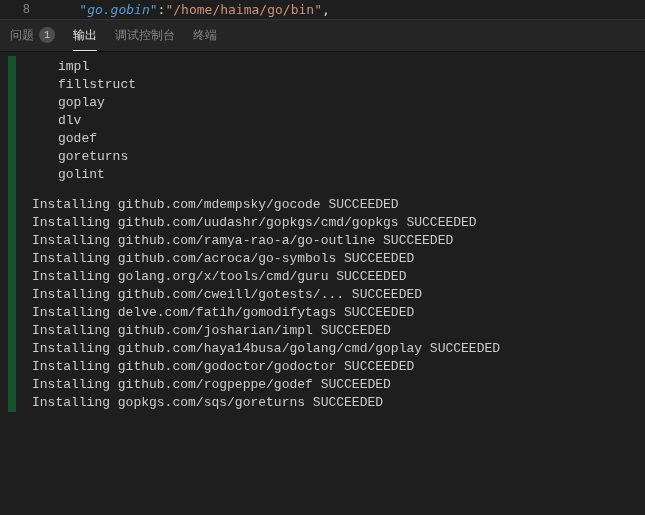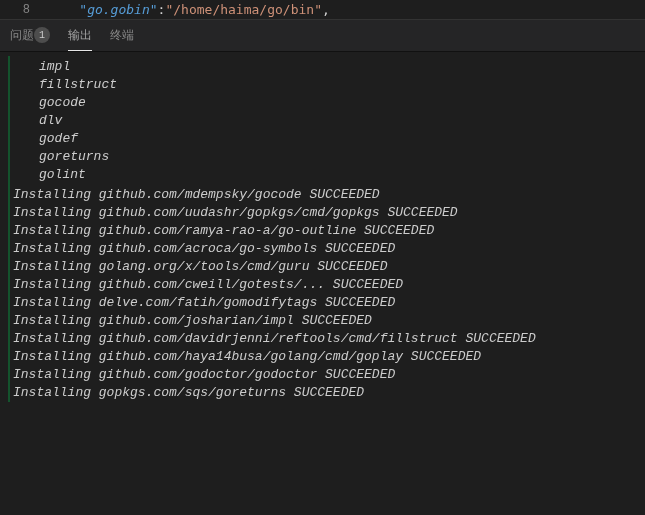--- a/index.html
+++ b/index.html
@@ -42,26 +42,27 @@
   height: 32px;
   padding: 0 10px;
   gap: 18px;
   border-bottom: 1px solid #111;
 }
 .tab {
   color: #888;
   font-size: 12px;
   display: flex;
   align-items: center;
+  gap: 5px;
   cursor: pointer;
   height: 100%;
   border-bottom: 1px solid transparent;
 }
 .tab.active {
-  color: #a3a3a3;
+  color: #e5e5e5;
   border-bottom: 1px solid #e7e7e7;
 }
 .badge {
   background: #4d4d4d;
   color: #ccc;
   border-radius: 10px;
   min-width: 16px;
   height: 16px;
   font-size: 10px;
   display: inline-flex;
@@ -69,31 +70,30 @@
   justify-content: center;
   padding: 0 5px;
 }
 .output-panel {
   background: #1e1e1e;
   padding: 4px 8px;
   height: calc(515px - 20px - 32px);
   overflow: hidden;
 }
 .scroll-inner {
-  border-left: 2px solid #14532d;
-  padding-left: 3px;
+  border-left: 8px solid #14532d;
+  padding-left: 16px;
   padding-top: 2px;
-  font-style: italic;
 }
 .tool-list {
   padding-left: 26px;
   line-height: 18px;
 }
 .install-list {
-  margin-top: 2px;
+  margin-top: 12px;
   line-height: 18px;
 }
 .line { white-space: pre; }
 </style>
 </head>
 <body>
 
 <div class="editor-line">
   <div class="gutter">8</div>
   <div class="code-content">    <span class="json-key">"go.gobin"</span><span class="json-colon">:</span><span class="json-string">"/home/haima/go/bin"</span><span class="json-colon">,</span></div>
@@ -101,43 +101,46 @@
 
 <div class="panel-tabs">
   <div class="tab">
     <span>问题</span>
     <span class="badge">1</span>
   </div>
   <div class="tab active">
     <span>输出</span>
   </div>
   <div class="tab">
+    <span>调试控制台</span>
+  </div>
+  <div class="tab">
     <span>终端</span>
   </div>
 </div>
 
 <div class="output-panel">
   <div class="scroll-inner">
     <div class="tool-list">
       <div class="line">impl</div>
       <div class="line">fillstruct</div>
-      <div class="line">gocode</div>
+      <div class="line">goplay</div>
       <div class="line">dlv</div>
       <div class="line">godef</div>
       <div class="line">goreturns</div>
       <div class="line">golint</div>
     </div>
     <div class="install-list">
       <div class="line">Installing github.com/mdempsky/gocode SUCCEEDED</div>
       <div class="line">Installing github.com/uudashr/gopkgs/cmd/gopkgs SUCCEEDED</div>
       <div class="line">Installing github.com/ramya-rao-a/go-outline SUCCEEDED</div>
       <div class="line">Installing github.com/acroca/go-symbols SUCCEEDED</div>
       <div class="line">Installing golang.org/x/tools/cmd/guru SUCCEEDED</div>
       <div class="line">Installing github.com/cweill/gotests/... SUCCEEDED</div>
       <div class="line">Installing delve.com/fatih/gomodifytags SUCCEEDED</div>
       <div class="line">Installing github.com/josharian/impl SUCCEEDED</div>
-      <div class="line">Installing github.com/davidrjenni/reftools/cmd/fillstruct SUCCEEDED</div>
       <div class="line">Installing github.com/haya14busa/golang/cmd/goplay SUCCEEDED</div>
       <div class="line">Installing github.com/godoctor/godoctor SUCCEEDED</div>
+      <div class="line">Installing github.com/rogpeppe/godef SUCCEEDED</div>
       <div class="line">Installing gopkgs.com/sqs/goreturns SUCCEEDED</div>
     </div>
   </div>
 </div>
 
 </body></html>

